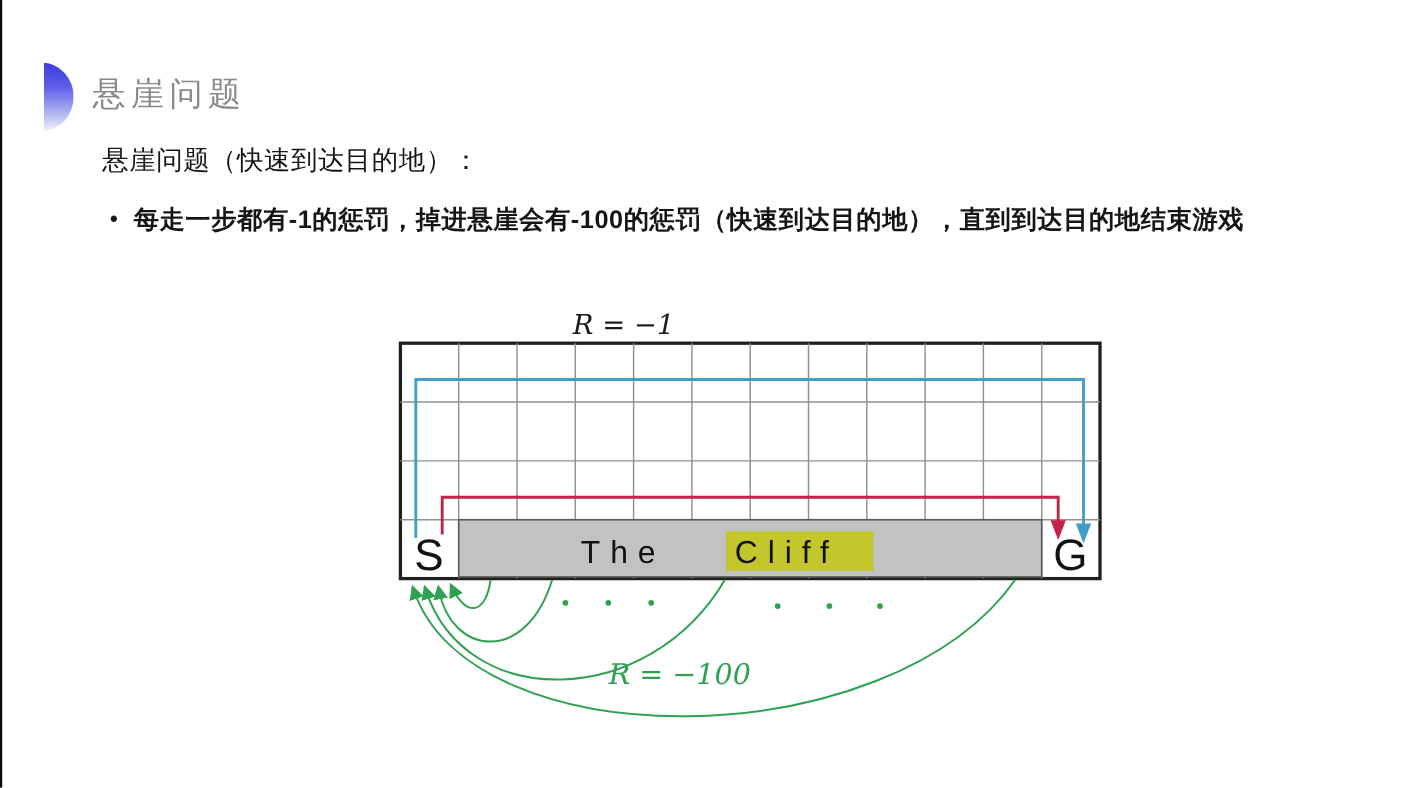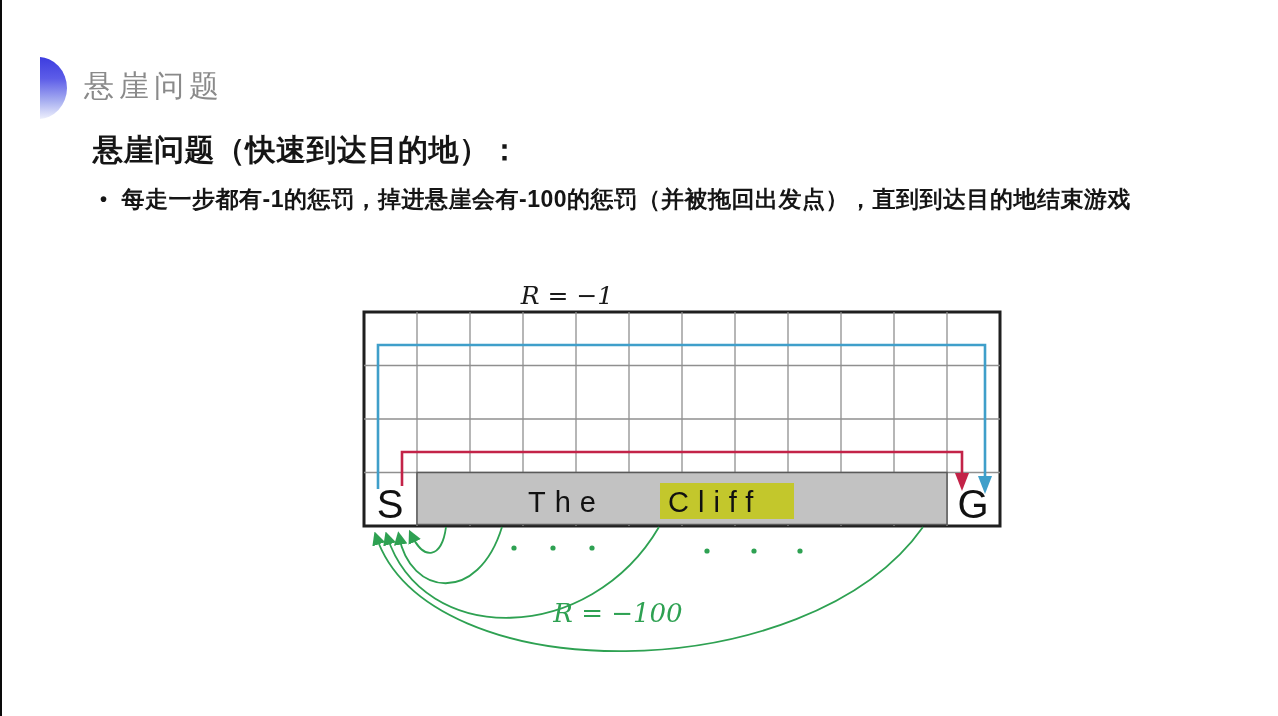--- a/index.html
+++ b/index.html
@@ -20,21 +20,21 @@
     position:absolute;left:-31px;top:0;width:58px;height:62px;border-radius:50%;
     background:linear-gradient(180deg,var(--accent-circle-top,#3c3cdf) 0%,#5d5de8 35%,#aab1f1 72%,#eef0fc 100%);
   }
   .page-title{
     position:absolute;left:84px;top:71px;
     font-size:30px;letter-spacing:5px;color:var(--title-gray,#8a8a8a);
     line-height:1;
   }
   .subtitle{
     position:absolute;left:93px;top:135px;
-    font-size:30px;font-weight:700;line-height:1;letter-spacing:0.5px;
+    font-size:24px;font-weight:400;line-height:1;letter-spacing:0.5px;
   }
   .bullet-row{
     position:absolute;left:100px;top:186px;
     font-size:23px;font-weight:600;line-height:1.15;letter-spacing:0.5px;
     display:flex;align-items:flex-start;
   }
   .bullet-marker{font-size:20px;margin-right:14px;line-height:1.3;}
   
   svg{position:absolute;left:340px;top:278px;}
   .serif-label{
@@ -64,21 +64,21 @@
 <div class="accent-clip">
   <div class="accent-circle"></div>
 </div>
 
 <div class="page-title">悬崖问题</div>
 
 <div class="subtitle">悬崖问题（快速到达目的地）：</div>
 
 <div class="bullet-row">
   <span class="bullet-marker">•</span>
-  <span>每走一步都有-1的惩罚，掉进悬崖会有-100的惩罚（并被拖回出发点），直到到达目的地结束游戏</span>
+  <span>每走一步都有-1的惩罚，掉进悬崖会有-100的惩罚（快速到达目的地），直到到达目的地结束游戏</span>
 </div>
 
 <svg width="680" height="390" viewBox="340 278 680 390">
   <defs>
     <marker id="garrow" viewBox="0 0 10 10" refX="6.5" refY="5" markerWidth="7.5" markerHeight="7.5" orient="auto-start-reverse">
       <path d="M0,0 L10,5 L0,10 z" class="green-fill"></path>
     </marker>
   </defs>
 
   <text x="567" y="304" text-anchor="middle" class="serif-label step-reward-label">R = −1</text>

